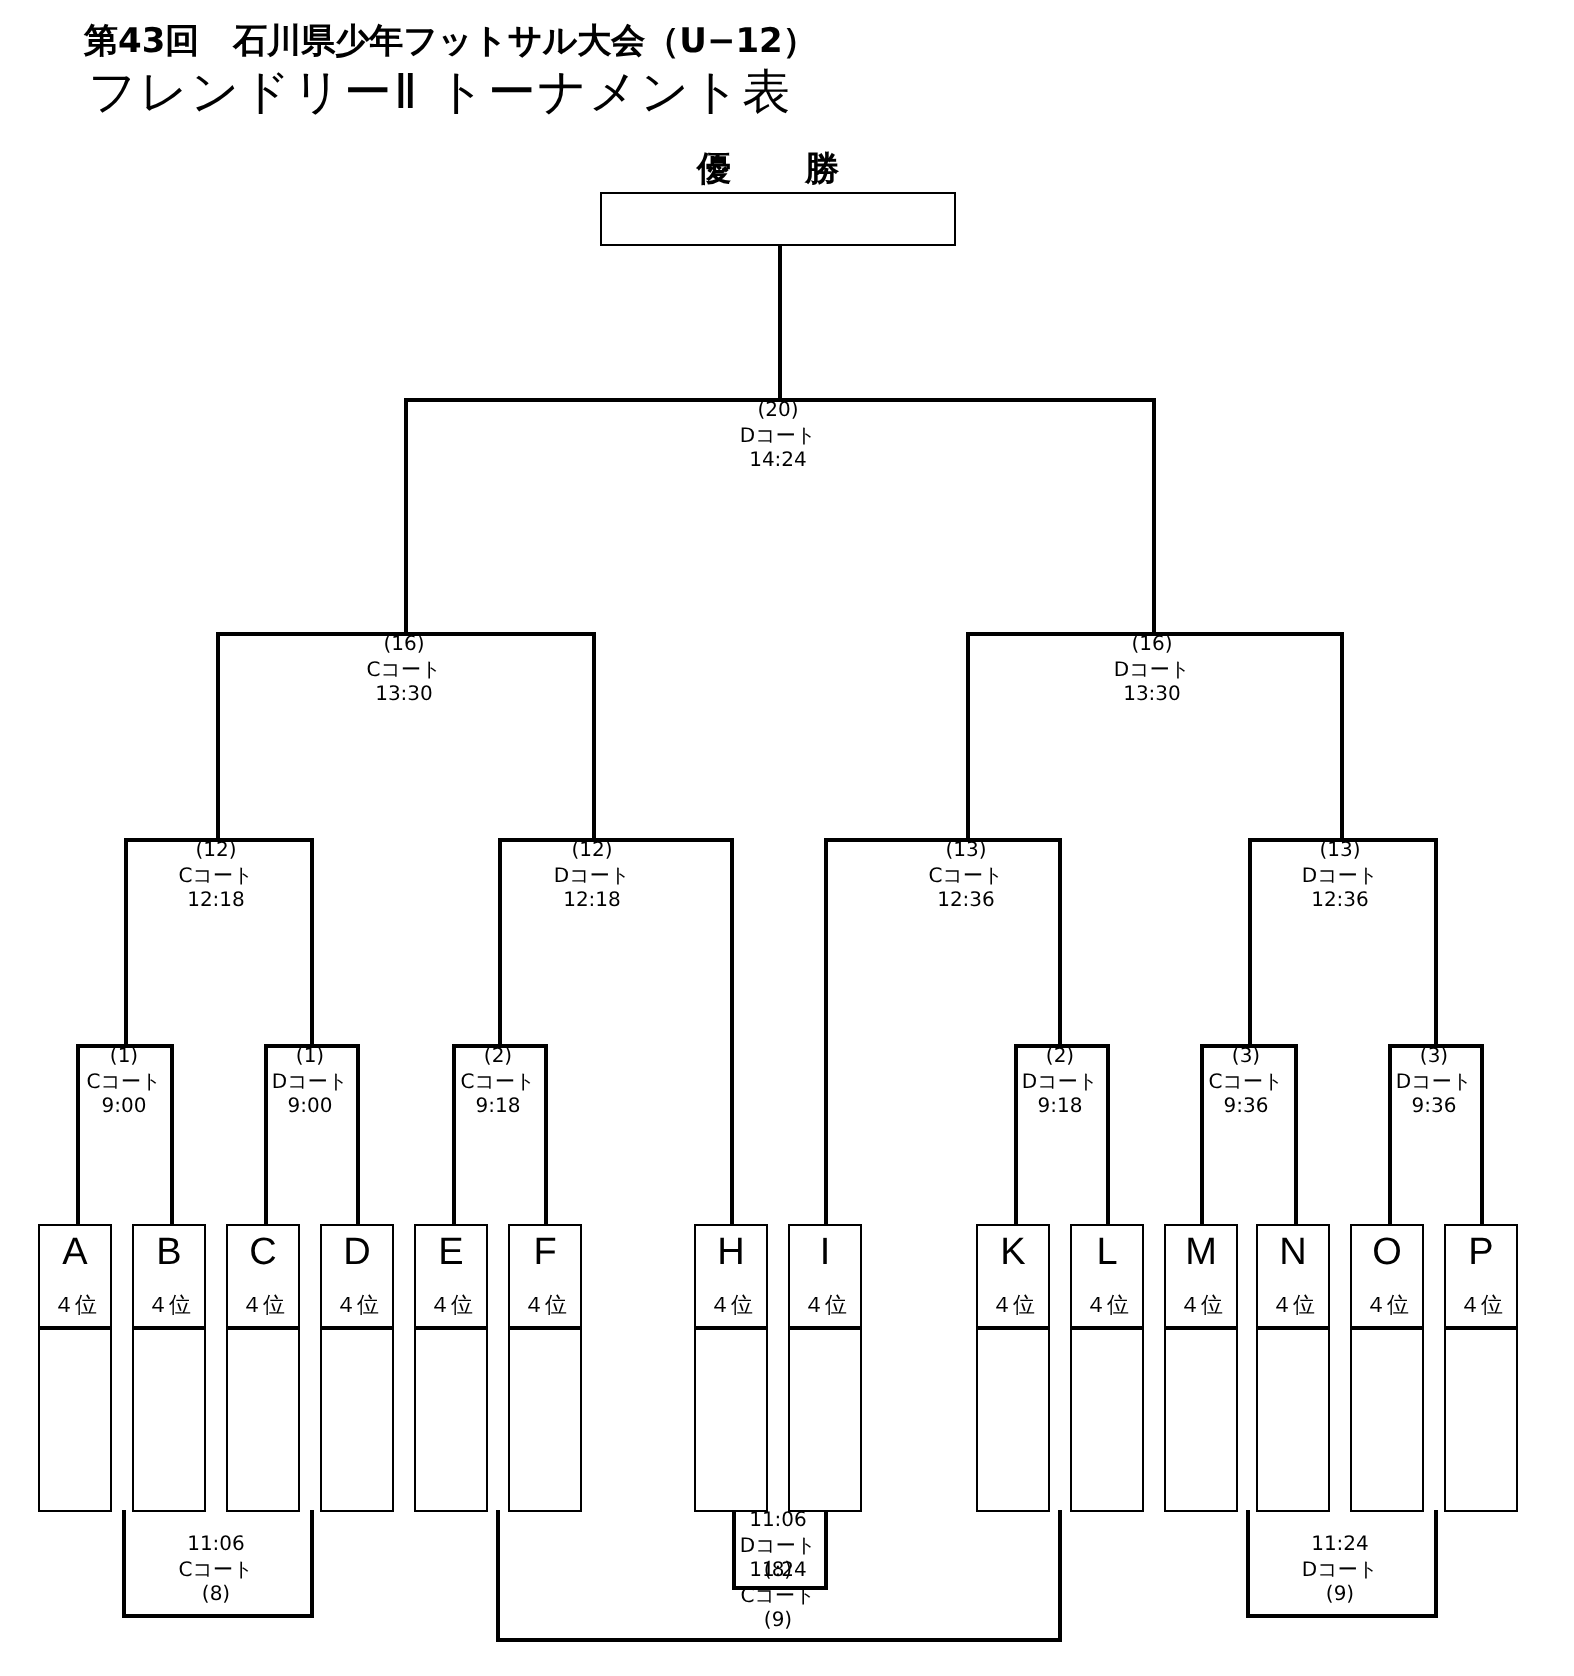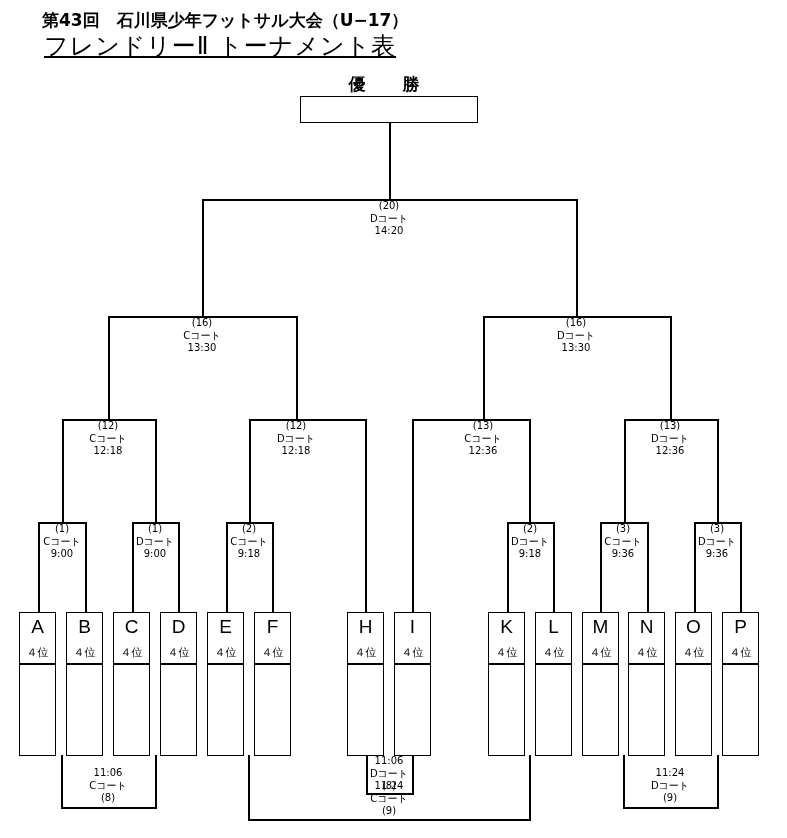--- a/index.html
+++ b/index.html
@@ -1,31 +1,31 @@
 <!DOCTYPE html>
 <html><head>
 <meta charset="utf-8">
 <style>
   html,body{margin:0;padding:0;background:#fff;}
   body{width:787px;height:838px;position:relative;overflow:hidden;font-family:"DejaVu Sans","Liberation Sans",sans-serif;color:#000;}
   .t1{position:absolute;left:42px;top:9px;font-size:17px;font-weight:bold;letter-spacing:0px;white-space:nowrap;}
-  .t2{position:absolute;left:44px;top:30px;font-size:24px;white-space:nowrap;letter-spacing:1px;text-decoration:underline;}
+  .t2{position:absolute;left:44px;top:30px;font-size:24px;white-space:nowrap;letter-spacing:1px;}
   .champ-label{position:absolute;left:300px;width:178px;top:73px;text-align:center;font-size:17px;font-weight:bold;letter-spacing:10px;}
   .champ-box{position:absolute;left:300px;top:96px;width:176px;height:25px;border:1.5px solid #000;}
   .ln{position:absolute;background:#000;}
   .lbl{position:absolute;text-align:center;font-size:10px;line-height:12.5px;white-space:nowrap;transform:translateX(-50%);}
   .team{position:absolute;top:612px;width:35px;height:142px;border:1.5px solid #000;}
   .team .letter{position:absolute;top:3px;left:0;right:0;text-align:center;font-size:19px;font-family:"Liberation Sans",sans-serif;}
   .team .rank{position:absolute;top:32px;left:0;right:0;text-align:center;font-size:11px;}
   .team .div{position:absolute;top:50px;left:0;right:0;height:1.5px;background:#000;}
 </style>
 </head>
 <body>
 
-<div class="t1">第43回　石川県少年フットサル大会（U−17）</div>
+<div class="t1">第43回　石川県少年フットサル大会（U−12）</div>
 <div class="t2">フレンドリーⅡ トーナメント表</div>
 <div class="champ-label">優　勝</div>
 <div class="champ-box"></div>
 
 <div id="bracket">
     <div class="team" style="left: 19px;">
       <div class="letter">A</div>
       <div class="rank">４位</div>
       <div class="div"></div>
     </div>
@@ -130,21 +130,21 @@
     <div class="ln" style="left: 553px; top: 522px; width: 1.5px; height: 90px;"></div>
     <div class="ln" style="left: 600px; top: 522px; width: 48.5px; height: 1.5px;"></div>
     <div class="ln" style="left: 600px; top: 522px; width: 1.5px; height: 90px;"></div>
     <div class="ln" style="left: 647px; top: 522px; width: 1.5px; height: 90px;"></div>
     <div class="ln" style="left: 694px; top: 522px; width: 47.5px; height: 1.5px;"></div>
     <div class="ln" style="left: 694px; top: 522px; width: 1.5px; height: 90px;"></div>
     <div class="ln" style="left: 740px; top: 522px; width: 1.5px; height: 90px;"></div>
     <div class="lbl" style="left: 389px; top: 200px;">
       <div>(20)</div>
       <div>Dコート</div>
-      <div>14:20</div>
+      <div>14:24</div>
     </div>
     <div class="lbl" style="left: 202px; top: 317px;">
       <div>(16)</div>
       <div>Cコート</div>
       <div>13:30</div>
     </div>
     <div class="lbl" style="left: 576px; top: 317px;">
       <div>(16)</div>
       <div>Dコート</div>
       <div>13:30</div>

